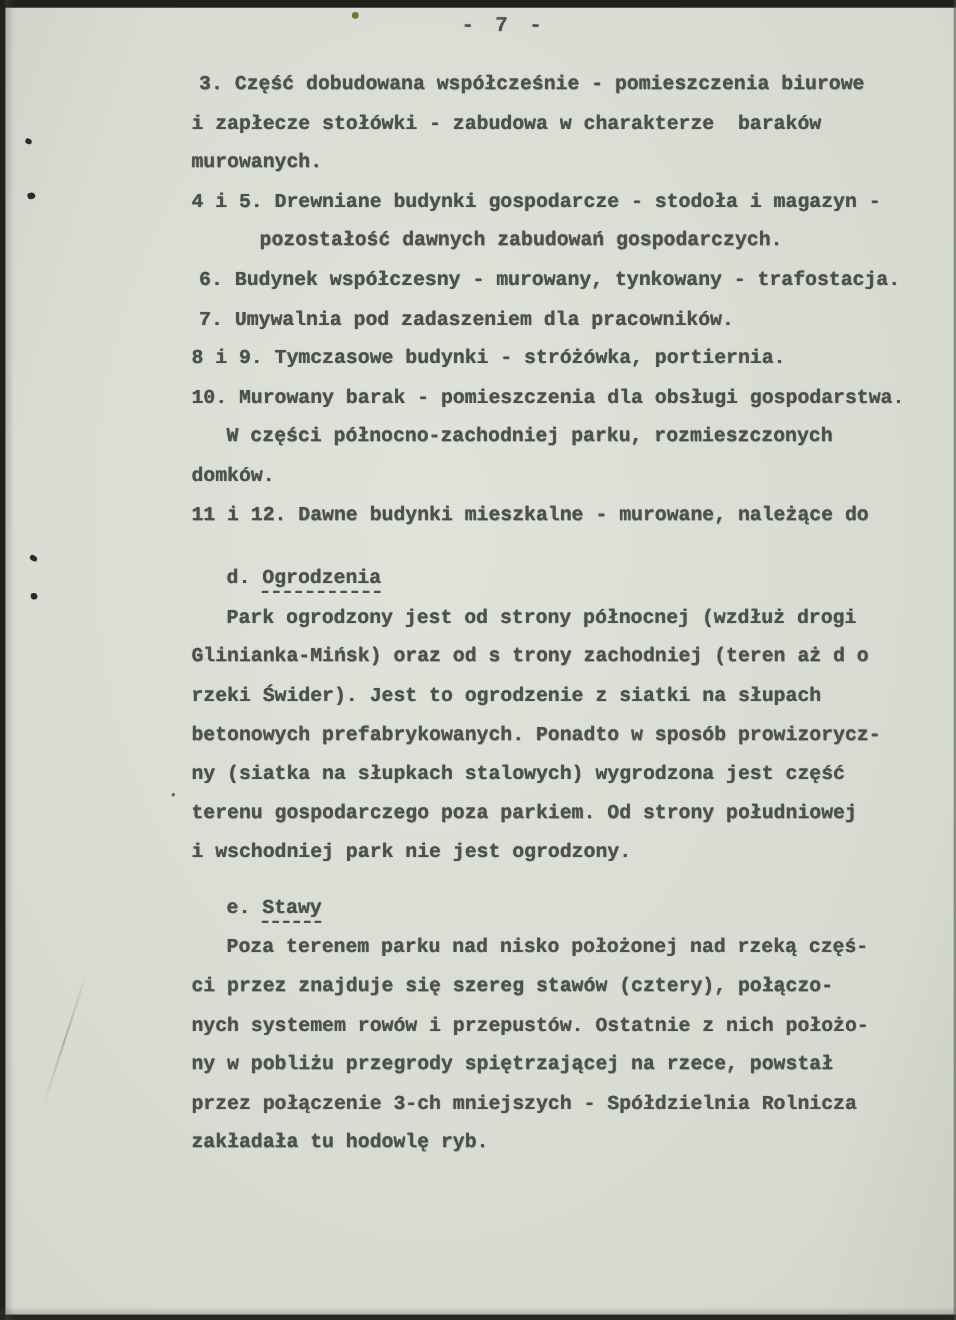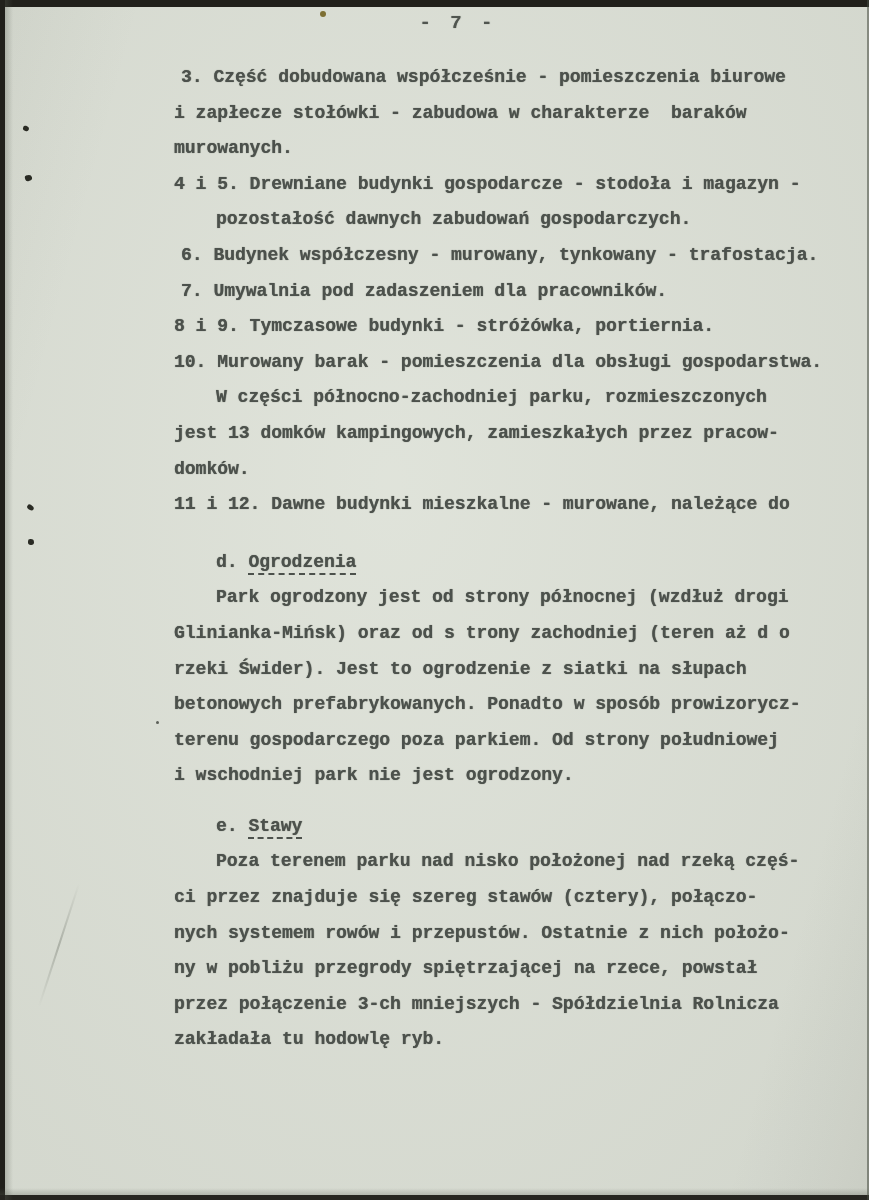--- a/index.html
+++ b/index.html
@@ -59,22 +59,22 @@
     font-size: 18px;
     font-weight: bold;
     letter-spacing: 0px;
     white-space: pre;
     color: #4c514c;
     text-shadow: 0 0 1px rgba(72,77,70,0.75), 0.4px 0.4px 0 rgba(72,77,70,0.35);
   }
   .ind-flush { margin-left: 0; font-family: Liberation Mono, monospace; }
   .ind-num   { margin-left: 7px; }
   .ind-cont1 { }
-  .ind-para  { margin-left: 42px; }
-  .ind-cont2 { margin-left: 42px; font-family: Liberation Mono, monospace; }
+  .ind-para  { margin-left: 32px; }
+  .ind-cont2 { margin-left: 62px; font-family: Liberation Mono, monospace; }
   .gap1 { margin-top: 22px; }
   .gap2 { margin-top: 15px; }
   .u {
     border-bottom: 2px dashed #4c514c;
     padding-bottom: 1px;
   }
 
   
   .speck {
     position: absolute;
@@ -107,28 +107,28 @@
       <div class="line ind-num">3. Część dobudowana współcześnie - pomieszczenia biurowe</div>
       <div class="line ind-cont1">i zapłecze stołówki - zabudowa w charakterze  baraków</div>
       <div class="line ind-cont1">murowanych.</div>
       <div class="line ind-flush">4 i 5. Drewniane budynki gospodarcze - stodoła i magazyn -</div>
       <div class="line ind-cont2">pozostałość dawnych zabudowań gospodarczych.</div>
       <div class="line ind-num">6. Budynek współczesny - murowany, tynkowany - trafostacja.</div>
       <div class="line ind-num">7. Umywalnia pod zadaszeniem dla pracowników.</div>
       <div class="line ind-flush">8 i 9. Tymczasowe budynki - stróżówka, portiernia.</div>
       <div class="line ind-flush">10. Murowany barak - pomieszczenia dla obsługi gospodarstwa.</div>
       <div class="line ind-para">W części północno-zachodniej parku, rozmieszczonych</div>
-      <div class="line ind-flush">jest 13 domków kampingowych, zamieszkałych przez pracow-</div>
       <div class="line ind-flush">domków.</div>
       <div class="line ind-flush">11 i 12. Dawne budynki mieszkalne - murowane, należące do</div>
       <div class="line ind-para gap1"><span>d. </span><span class="u">Ogrodzenia</span></div>
       <div class="line ind-para">Park ogrodzony jest od strony północnej (wzdłuż drogi</div>
       <div class="line ind-flush">Glinianka-Mińsk) oraz od s trony zachodniej (teren aż d o</div>
       <div class="line ind-flush">rzeki Świder). Jest to ogrodzenie z siatki na słupach</div>
       <div class="line ind-flush">betonowych prefabrykowanych. Ponadto w sposób prowizorycz-</div>
+      <div class="line ind-flush">ny (siatka na słupkach stalowych) wygrodzona jest część</div>
       <div class="line ind-flush">terenu gospodarczego poza parkiem. Od strony południowej</div>
       <div class="line ind-flush">i wschodniej park nie jest ogrodzony.</div>
       <div class="line ind-para gap2"><span>e. </span><span class="u">Stawy</span></div>
       <div class="line ind-para">Poza terenem parku nad nisko położonej nad rzeką częś-</div>
       <div class="line ind-flush">ci przez znajduje się szereg stawów (cztery), połączo-</div>
       <div class="line ind-flush">nych systemem rowów i przepustów. Ostatnie z nich położo-</div>
       <div class="line ind-flush">ny w pobliżu przegrody spiętrzającej na rzece, powstał</div>
       <div class="line ind-flush">przez połączenie 3-ch mniejszych - Spółdzielnia Rolnicza</div>
       <div class="line ind-flush">zakładała tu hodowlę ryb.</div>
     </div>

